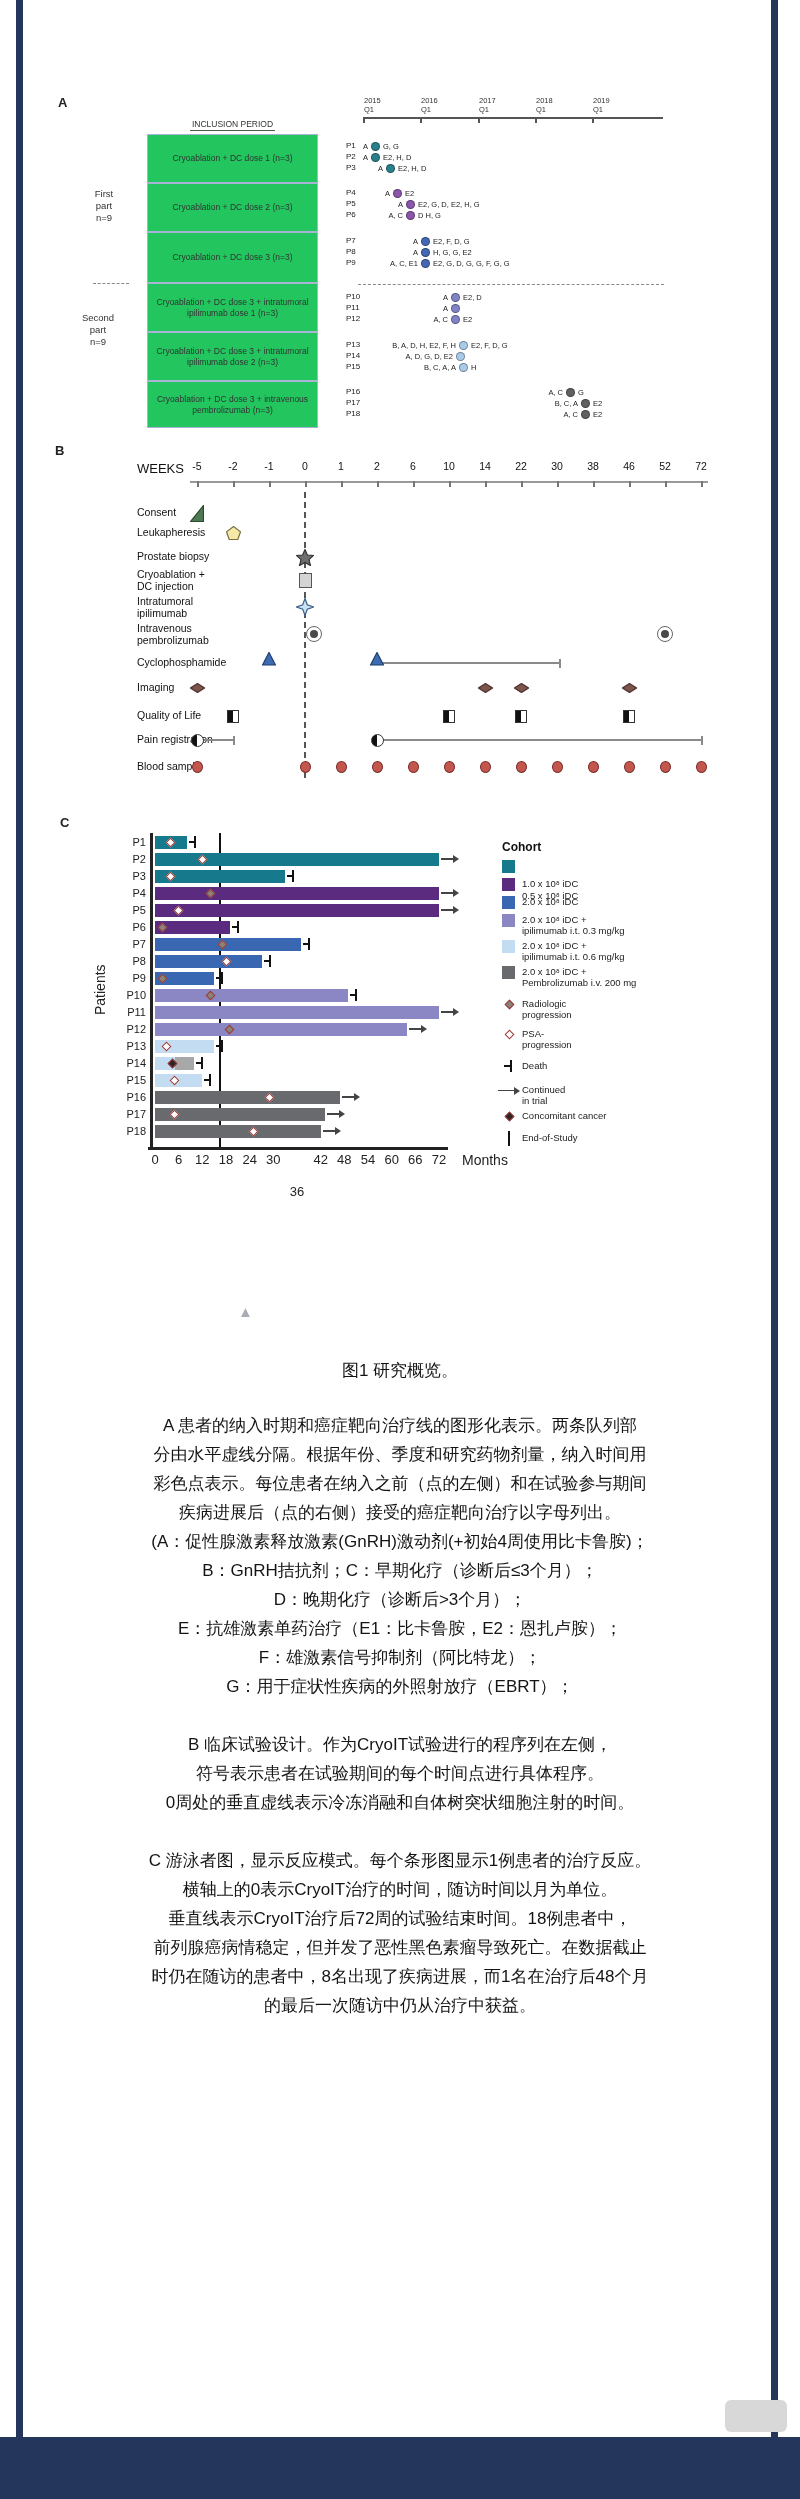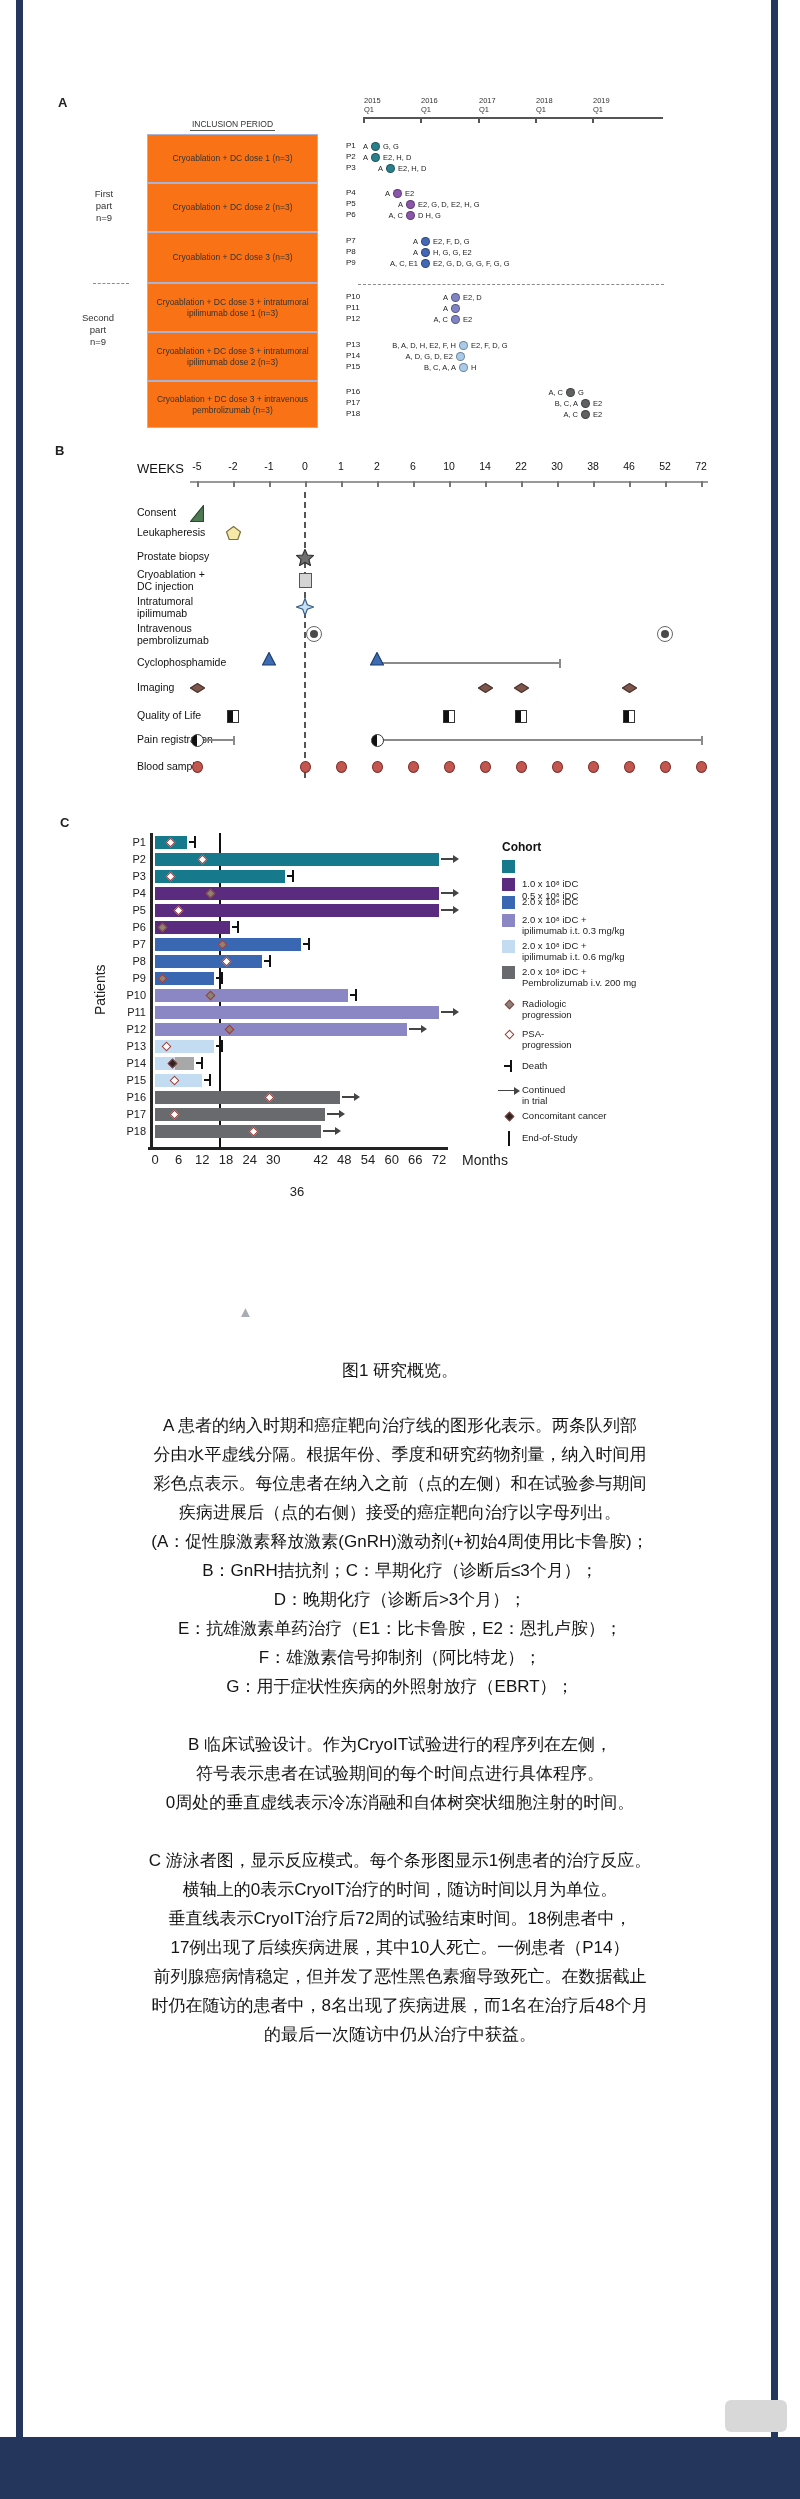--- a/index.html
+++ b/index.html
@@ -6,21 +6,21 @@
   body{width:800px;height:2499px;background:#ffffff;font-family:"Liberation Sans",sans-serif;position:relative;overflow:hidden;}
   #page{position:absolute;left:0;top:0;width:800px;height:2499px;}
   .abs{position:absolute;}
   .border-strip{position:absolute;top:0;bottom:0;width:7px;background:#24365c;}
   #left-border{left:16px;}
   #right-border{left:771px;}
   .plabel{position:absolute;font-size:13px;font-weight:bold;color:#222;}
   #inclusion-header{position:absolute;left:147px;top:119px;width:171px;text-align:center;font-size:8.5px;color:#333;}
   #inclusion-header span{border-bottom:1px solid #555;padding:0 2px 1px 2px;}
   .part-label{position:absolute;font-size:9.5px;line-height:12px;color:#333;text-align:center;white-space:pre-line;}
-  .incl-box{position:absolute;left:147px;width:171px;border:1px solid #a9b3d6;background:#f97316;display:flex;align-items:center;justify-content:center;text-align:center;font-size:8.5px;line-height:10.5px;color:#333;padding:2px 6px;box-sizing:border-box;}
+  .incl-box{position:absolute;left:147px;width:171px;border:1px solid #a9b3d6;background:#22c55e;display:flex;align-items:center;justify-content:center;text-align:center;font-size:8.5px;line-height:10.5px;color:#333;padding:2px 6px;box-sizing:border-box;}
   .dashes{position:absolute;border-top:1.5px dashed #8a8a8a;}
   .tl-axis{position:absolute;height:1.5px;background:#555;}
   .tl-tick{position:absolute;width:1.5px;background:#555;}
   .yr{position:absolute;font-size:7.5px;line-height:9px;color:#333;white-space:pre-line;}
   .pa-id{position:absolute;font-size:8px;color:#222;}
   .pa-pre{position:absolute;font-size:7.5px;color:#222;text-align:right;}
   .pa-post{position:absolute;font-size:7.5px;color:#222;text-align:left;white-space:nowrap;}
   .pa-dot{position:absolute;width:9px;height:9px;border-radius:50%;border:1px solid rgba(0,0,0,0.35);box-sizing:border-box;}
   .pb-label{position:absolute;left:137px;font-size:10.5px;line-height:11.5px;color:#111;font-weight:500;white-space:pre-line;transform:translateY(-50%);}
   .pb-ticklabel{position:absolute;font-size:10.5px;font-weight:500;color:#111;transform:translateX(-50%);}
@@ -447,21 +447,20 @@
         </div>
         <div class="cap-para">
           <div class="cap-line">B 临床试验设计。作为CryoIT试验进行的程序列在左侧，</div>
           <div class="cap-line">符号表示患者在试验期间的每个时间点进行具体程序。</div>
           <div class="cap-line">0周处的垂直虚线表示冷冻消融和自体树突状细胞注射的时间。</div>
         </div>
         <div class="cap-para">
           <div class="cap-line">C 游泳者图，显示反应模式。每个条形图显示1例患者的治疗反应。</div>
           <div class="cap-line">横轴上的0表示CryoIT治疗的时间，随访时间以月为单位。</div>
           <div class="cap-line">垂直线表示CryoIT治疗后72周的试验结束时间。18例患者中，</div>
-          <div class="cap-line">17例出现了后续疾病进展，其中10人死亡。一例患者（P14）</div>
           <div class="cap-line">前列腺癌病情稳定，但并发了恶性黑色素瘤导致死亡。在数据截止</div>
           <div class="cap-line">时仍在随访的患者中，8名出现了疾病进展，而1名在治疗后48个月</div>
           <div class="cap-line">的最后一次随访中仍从治疗中获益。</div>
         </div>
       </div>
   </div>
 
   <div id="br-button"></div>
   <div id="footer-bar"></div>
 </div>

